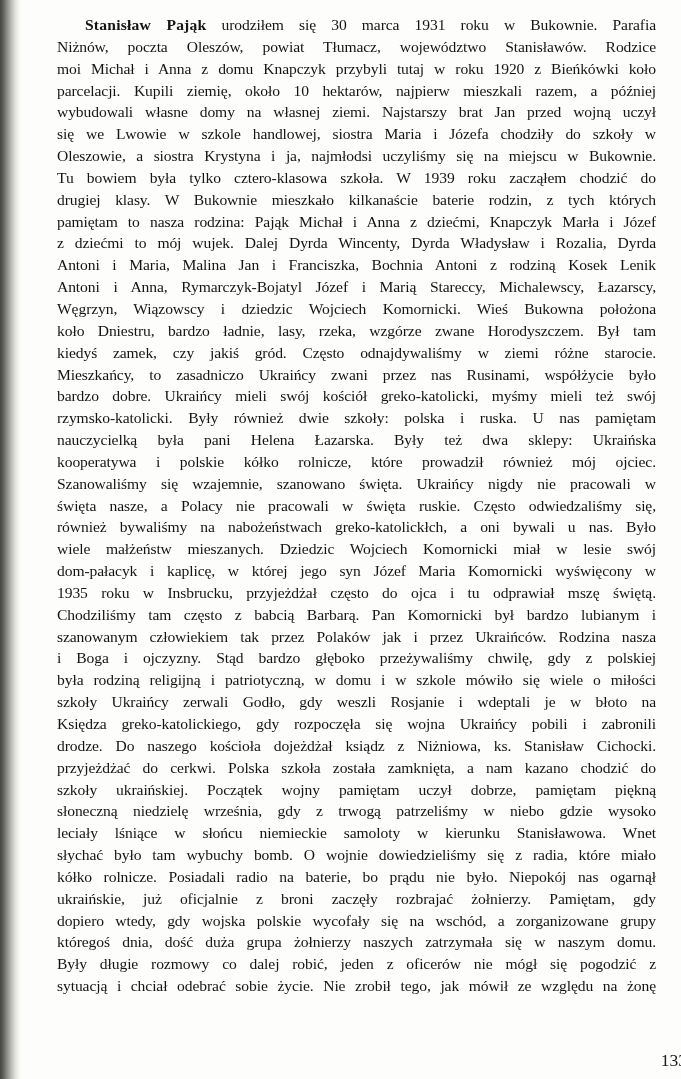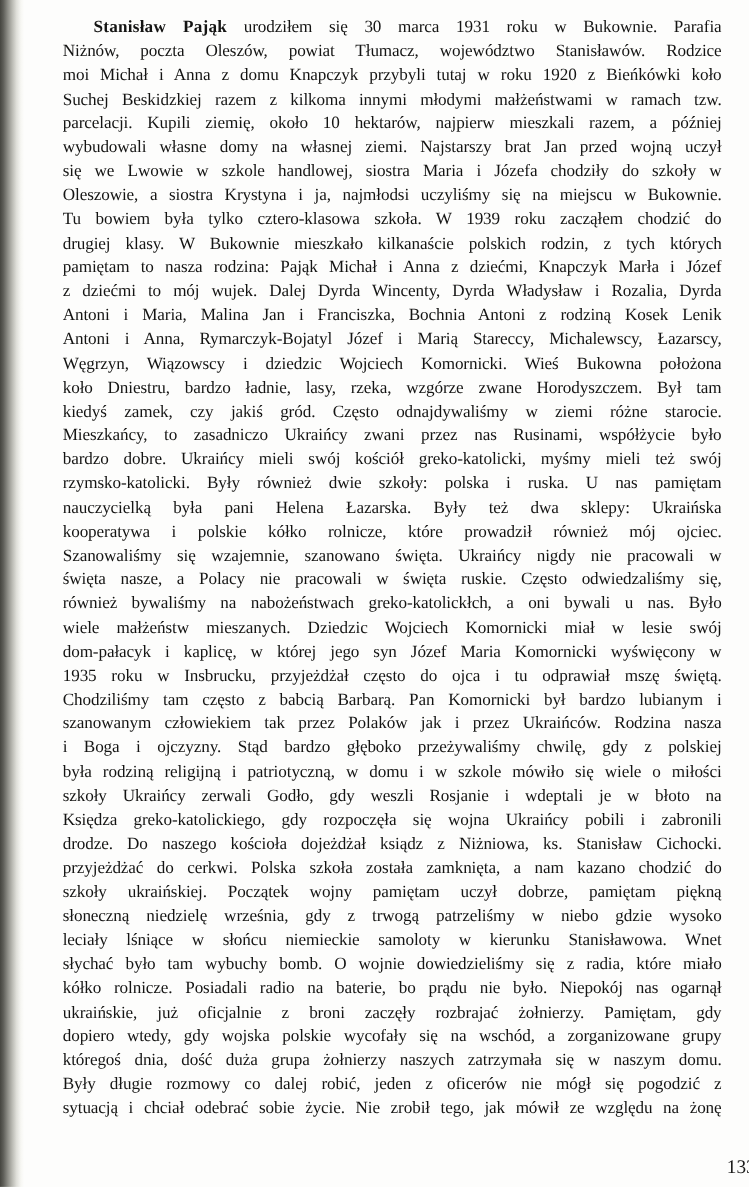--- a/index.html
+++ b/index.html
@@ -70,27 +70,26 @@
   <div class="edge-shadow"></div>
 
   <div class="text-block">
     <div class="line first-line">
       <b>Stanisław Pająk</b>
       <span>urodziłem się 30 marca 1931 roku w Bukownie. Parafia</span>
     </div>
     <div id="lines-container">
         <div class="line">Niżnów, poczta Oleszów, powiat Tłumacz, województwo Stanisławów. Rodzice</div>
         <div class="line">moi Michał i Anna z domu Knapczyk przybyli tutaj w roku 1920 z Bieńkówki koło</div>
-        <div class="line">Suchej Beskidzkiej razem z kilkoma innymi młodymi małżeństwami w ramach tzw.</div>
         <div class="line">parcelacji. Kupili ziemię, około 10 hektarów, najpierw mieszkali razem, a później</div>
         <div class="line">wybudowali własne domy na własnej ziemi. Najstarszy brat Jan przed wojną uczył</div>
         <div class="line">się we Lwowie w szkole handlowej, siostra Maria i Józefa chodziły do szkoły w</div>
         <div class="line">Oleszowie, a siostra Krystyna i ja, najmłodsi uczyliśmy się na miejscu w Bukownie.</div>
         <div class="line">Tu bowiem była tylko cztero-klasowa szkoła. W 1939 roku zacząłem chodzić do</div>
-        <div class="line">drugiej klasy. W Bukownie mieszkało kilkanaście polskich rodzin, z tych których</div>
+        <div class="line">drugiej klasy. W Bukownie mieszkało kilkanaście baterie rodzin, z tych których</div>
         <div class="line">pamiętam to nasza rodzina: Pająk Michał i Anna z dziećmi, Knapczyk Marła i Józef</div>
         <div class="line">z dziećmi to mój wujek. Dalej Dyrda Wincenty, Dyrda Władysław i Rozalia, Dyrda</div>
         <div class="line">Antoni i Maria, Malina Jan i Franciszka, Bochnia Antoni z rodziną Kosek Lenik</div>
         <div class="line">Antoni i Anna, Rymarczyk-Bojatyl Józef i Marią Stareccy, Michalewscy, Łazarscy,</div>
         <div class="line">Węgrzyn, Wiązowscy i dziedzic Wojciech Komornicki. Wieś Bukowna położona</div>
         <div class="line">koło Dniestru, bardzo ładnie, lasy, rzeka, wzgórze zwane Horodyszczem. Był tam</div>
         <div class="line">kiedyś zamek, czy jakiś gród. Często odnajdywaliśmy w ziemi różne starocie.</div>
         <div class="line">Mieszkańcy, to zasadniczo Ukraińcy zwani przez nas Rusinami, współżycie było</div>
         <div class="line">bardzo dobre. Ukraińcy mieli swój kościół greko-katolicki, myśmy mieli też swój</div>
         <div class="line">rzymsko-katolicki. Były również dwie szkoły: polska i ruska. U nas pamiętam</div>

